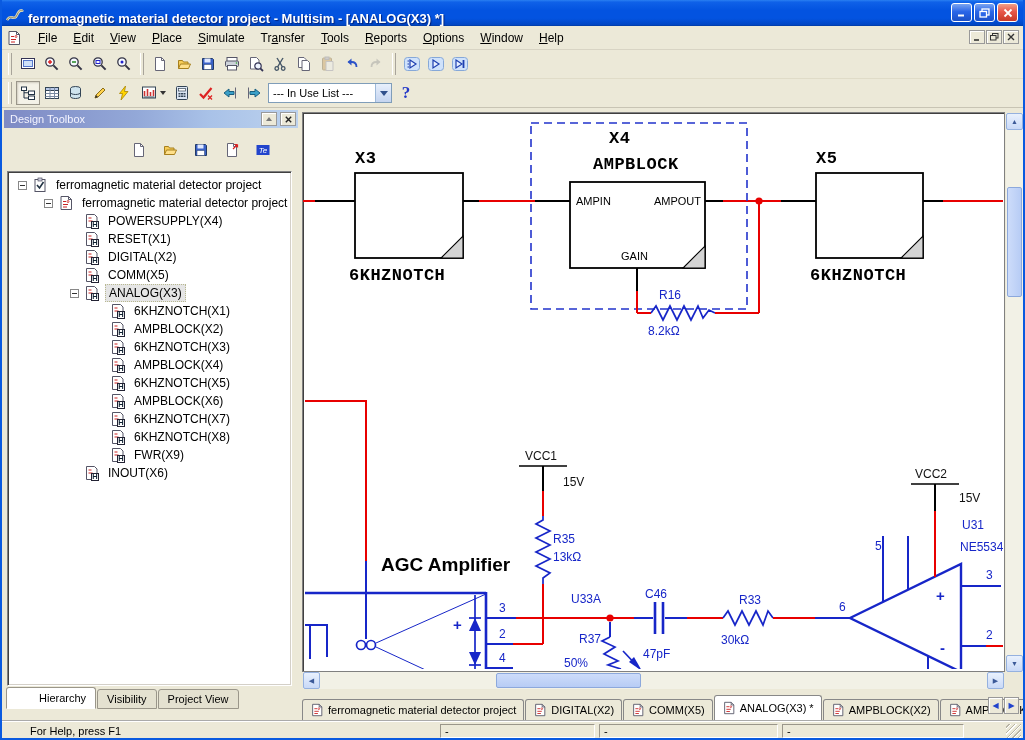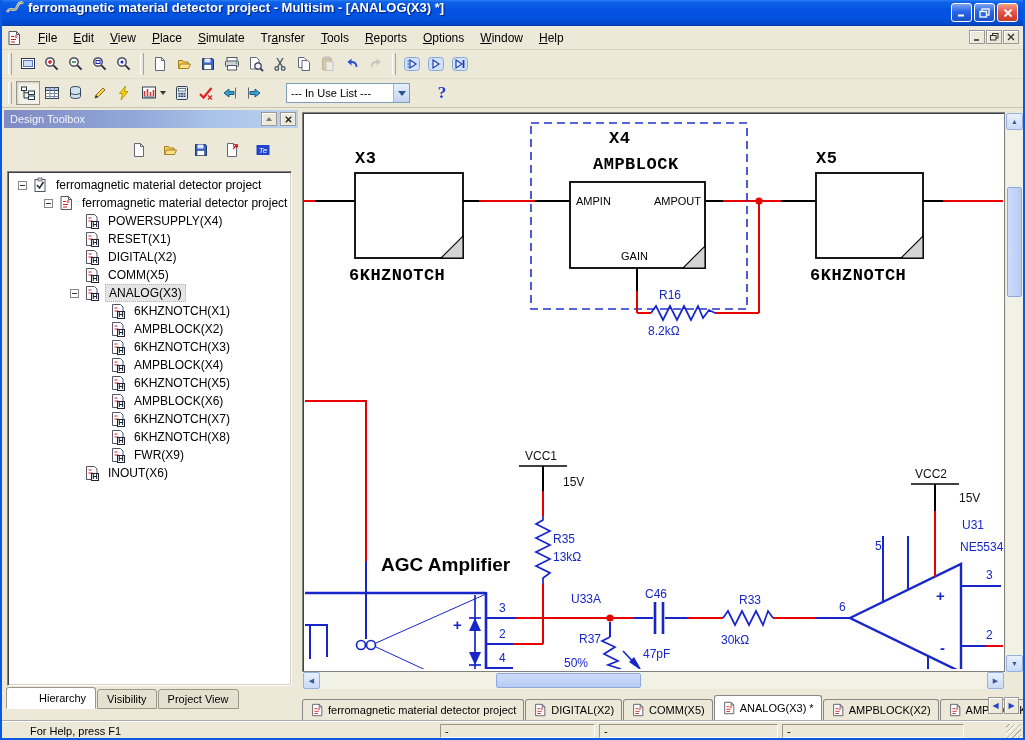--- a/index.html
+++ b/index.html
@@ -3,21 +3,21 @@
 <meta charset="utf-8">
 <style>
   html,body{margin:0;padding:0;background:#d4d0c8;}
   *{box-sizing:border-box;}
   .window{position:relative;width:1025px;height:740px;background:#ece9d8;
     font-family:"Liberation Sans",sans-serif;overflow:hidden;
     border-left:2px solid #0a5ae0;border-right:2px solid #0a5ae0;border-bottom:2px solid #0a5ae0;}
   
   .titlebar{position:absolute;left:0;top:0;width:100%;height:26px;
     background:linear-gradient(180deg,#2a80f2 0%,#0f61e8 8%,#0353e0 40%,#0353e0 70%,#0146c4 95%,#013a9e 100%);
-    display:flex;align-items:flex-start;padding:0 4px;color:#fff;}
+    display:flex;align-items:flex-end;padding:0 4px;color:#fff;}
   .titlebar .app-icon{width:18px;height:18px;margin-right:4px;flex:0 0 auto;}
   .titlebar .ttl{font-size:13px;font-weight:bold;text-shadow:1px 1px 1px #00227a;white-space:nowrap;}
   .winbtns{position:absolute;right:5px;top:3px;display:flex;gap:2px;}
   .wbtn{width:21px;height:19px;border-radius:3px;border:1px solid #fff;
     background:linear-gradient(180deg,#7ba4f0,#2a66e8 45%,#1b50c8);display:flex;align-items:center;justify-content:center;}
   .wbtn.close{background:linear-gradient(180deg,#f0a088,#e8574a 45%,#c83a28);}
   
   .menubar{position:absolute;left:0;top:26px;width:100%;height:24px;background:#ece9d8;
     display:flex;align-items:center;font-size:12px;border-bottom:1px solid #d8d4c4;}
   .mdi-icon{width:16px;height:16px;margin:0 8px 0 4px;}
@@ -29,21 +29,21 @@
   
   .toolbar{position:absolute;left:0;width:100%;height:29px;background:#ece9d8;display:flex;align-items:center;padding-left:2px;}
   .toolbar.r1{top:50px;border-bottom:1px solid #e0dcc8;}
   .toolbar.r2{top:79px;border-bottom:1px solid #c8c4b4;}
   .handle{width:4px;height:22px;border-left:1px solid #fff;border-right:1px solid #a8a49a;margin:0 4px;}
   .tbtn{width:24px;height:24px;display:flex;align-items:center;justify-content:center;position:relative;border:1px solid transparent;}
   .tbtn.pressed{border:1px solid #9a968a;background:#f4f2e8;box-shadow:inset 1px 1px 2px #d0ccc0;}
   .tbtn.disabled{opacity:.45;}
   .tbtn.wide{width:34px;}
   .mini-arrow{width:0;height:0;border-left:3px solid transparent;border-right:3px solid transparent;border-top:4px solid #333;margin-left:3px;}
-  .combo{width:124px;height:20px;background:#fff;border:1px solid #7f9db9;display:flex;align-items:center;margin:0 20px;position:relative;}
+  .combo{width:124px;height:20px;background:#fff;border:1px solid #7f9db9;display:flex;align-items:center;margin:0 2px;position:relative;}
   .combo .ctext{font-size:11px;padding-left:4px;flex:1;white-space:nowrap;overflow:hidden;}
   .combo .carrow{width:16px;height:18px;background:linear-gradient(180deg,#e8f0fc,#c4d4f0);border-left:1px solid #9db9d9;
     display:flex;align-items:center;justify-content:center;}
   .combo .carrow i{width:0;height:0;border-left:4px solid transparent;border-right:4px solid transparent;border-top:5px solid #30508c;}
   .helpbtn{width:24px;height:24px;display:flex;align-items:center;justify-content:center;
     font:bold 17px "Liberation Serif",serif;color:#2438c8;}
   
   .toolbox-header{position:absolute;left:2px;top:110px;width:294px;height:18px;
     background:linear-gradient(90deg,#7e8ac4,#93a8d8 45%,#a9c2e8 70%,#bcd2ee);
     color:#f4f4ff;font-size:11px;display:flex;align-items:center;padding-left:6px;}

